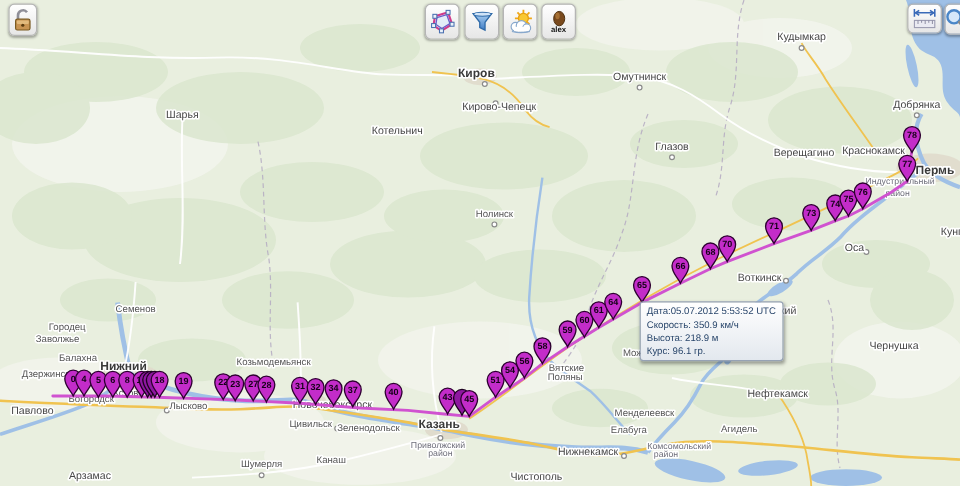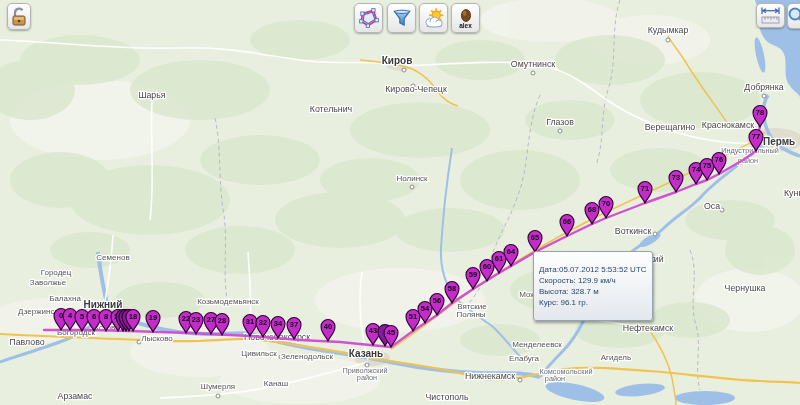--- a/index.html
+++ b/index.html
@@ -27,21 +27,21 @@
   #btn-lock{left:7px;top:3px;width:24px;height:27px;}
   .tb{top:3px;width:29px;height:30px;}
   #btn-draw{left:354px;} #btn-filter{left:387px;} #btn-weather{left:419px;} #btn-user{left:451px;}
   #btn-measure{left:756px;top:3px;width:29px;height:25px;}
   #btn-zoomtool{left:787px;top:3px;width:20px;height:26px;}
   .user-label{font-size:6.5px;font-weight:bold;color:#151515;line-height:6px;margin-top:-1px;}
 
   
   .tooltip{position:absolute;left:533px;top:251px;z-index:6;white-space:nowrap;
     background:linear-gradient(#ffffff,#e3e8ee);border:1px solid #96a2b4;border-radius:3px;
-    box-shadow:1px 2px 3px rgba(0,0,0,.35);padding:12px 5px;font-size:8px;line-height:11px;color:#29466b;}
+    box-shadow:1px 2px 3px rgba(0,0,0,.35);padding:2px 5px;font-size:8px;line-height:11px;color:#29466b;}
 </style>
 </head>
 <body>
 
 <div class="stage">
 
   <svg class="mapsvg" width="800" height="405" viewBox="0 0 800 405">
 
     <rect x="0" y="0" width="800" height="405" fill="#e9efdf"></rect>
 
@@ -424,22 +424,22 @@
         </g>
         <g class="marker">
           <path d="M760,127 C757.8,122 753,119 753,112.5 A7,7 0 1 1 767,112.5 C767,119 762.2,122 760,127 Z"></path>
           <text x="760" y="115.2">78</text>
         </g>
       </g>
   </svg>
 
   <div class="tooltip">
     <div>Дата:05.07.2012 5:53:52 UTC</div>
-    <div>Скорость: 129.9 км/ч</div>
-    <div>Высота: 328.7 м</div>
+    <div>Скорость: 350.9 км/ч</div>
+    <div>Высота: 218.9 м</div>
     <div>Курс: 96.1 гр.</div>
   </div>
 
   <div class="map-btn" id="btn-lock">
     <svg width="20" height="22" viewBox="0 0 20 22">
       <path d="M6,10 V7 A4.2,4.2 0 0 1 13.5,4.2" fill="none" stroke="#8f8f98" stroke-width="2.2"></path>
       <rect x="4" y="10" width="12" height="9" rx="1.5" fill="#c89452" stroke="#7a5a20" stroke-width="1"></rect>
       <rect x="5" y="11" width="10" height="3" rx="1" fill="#e2ba7c" stroke="none"></rect>
       <circle cx="10" cy="15" r="1.3" fill="#5a3c10"></circle>
     </svg>

